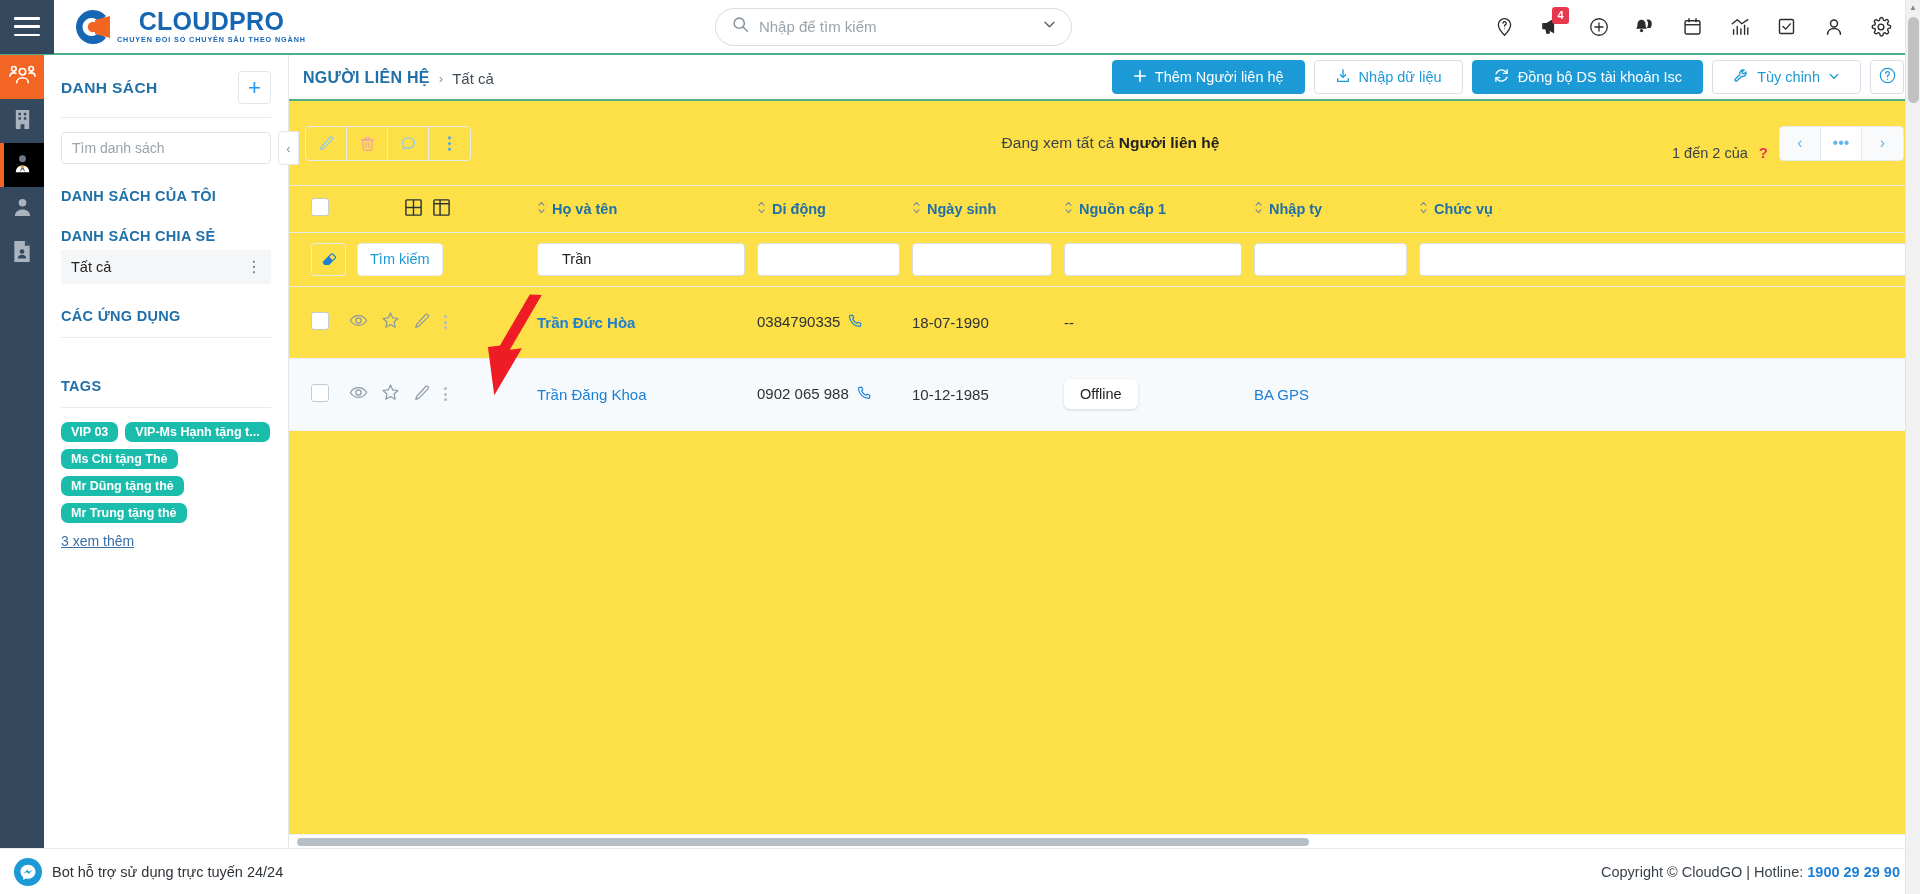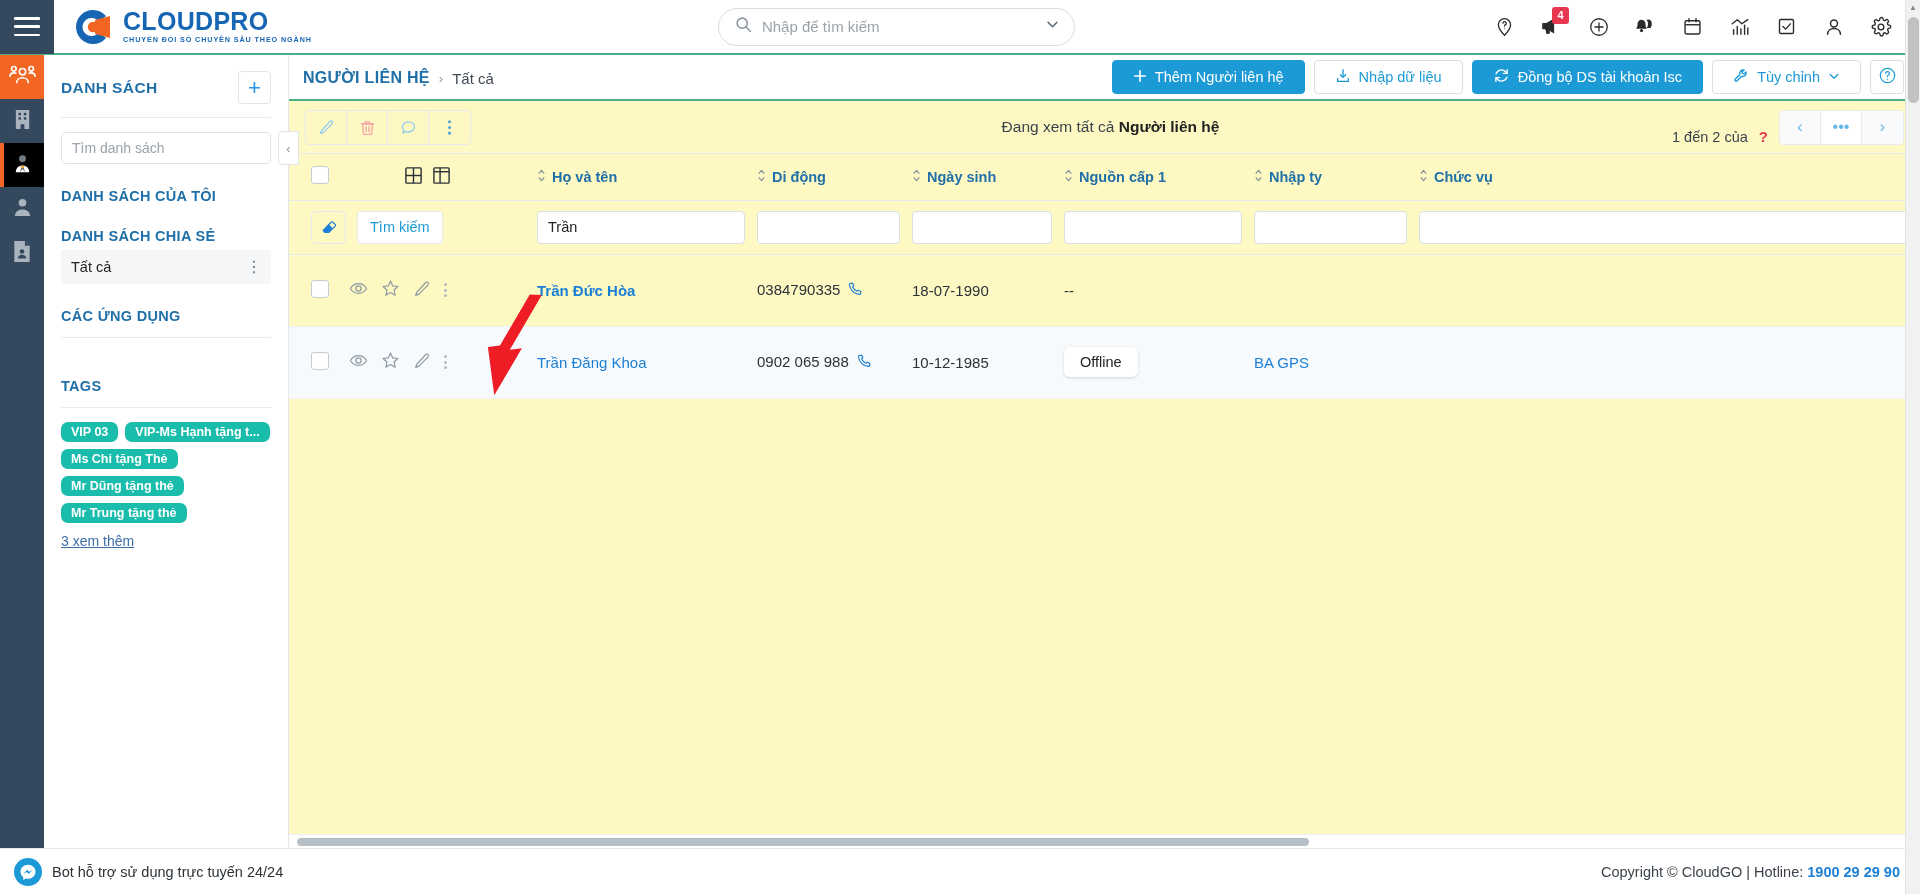--- a/index.html
+++ b/index.html
@@ -10,21 +10,21 @@
     -webkit-font-smoothing: antialiased;
   }
   .app { position: relative; width: 1920px; height: 894px; display: flex; flex-direction: column; }
 
   
   .topbar { height: 55px; display: flex; align-items: center; background:#fff; flex: 0 0 55px;
             border-bottom: 2px solid #4caf87; position: relative; z-index: 5;}
   .burger-cell { width: 54px; height: 55px; background:#34495e; display:flex; align-items:center; justify-content:center; flex:0 0 54px; cursor:pointer;}
   .burger { width: 26px; height: 19px; display:flex; flex-direction:column; justify-content:space-between; }
   .burger span { display:block; height:2.5px; background:#fff; border-radius:1px; }
-  .logo-wrap { display:flex; align-items:center; padding-left: 18px; gap: 9px; flex:0 0 auto; }
+  .logo-wrap { display:flex; align-items:center; padding-left: 18px; gap: 3px; flex:0 0 auto;text-align:center; }
   .logo-mark { width: 42px; height: 42px; position: relative; }
   .logo-text { line-height: 1; }
   .logo-title { font-size: 25px; font-weight: 800; color:#1666b4; letter-spacing:.3px; }
   .logo-sub { font-size: 7.2px; font-weight:700; color:#1666b4; letter-spacing: .9px; margin-top:2px;}
   .search-area { flex: 1; display:flex; justify-content:center; }
   .search-box { width: 357px; height: 38px; border:1px solid #d7dde3; border-radius:19px;
                 display:flex; align-items:center; padding: 0 14px 0 16px; background:#fff; gap:10px; }
   .search-box input { border:none; outline:none; flex:1; font-size:15px; color:#333; font-family:inherit; background:transparent;}
   .search-box input::placeholder { color:#9aa3ab; }
   .topicons { display:flex; align-items:center; gap:0px; padding-right: 16px;}
@@ -60,21 +60,21 @@
   .tags-wrap { display:flex; flex-wrap:wrap; gap:7px; margin-top:13px; }
   .tag { background:#1abcac; color:#fff; font-size:12.5px; font-weight:700; border-radius:7px; padding:3px 10px; white-space:nowrap; cursor:pointer;}
   .more-link { font-size:14px; color:#3a6ea5; text-decoration:underline; margin-top:10px; display:inline-block; cursor:pointer;}
 
   
   .collapse-handle { position:absolute; right:-11px; top: 76px; width: 21px; height: 34px; background:#fff;
                      border:1px solid #e0e5e9; border-radius: 4px 0 0 4px; display:flex; align-items:center; justify-content:center;
                      color:#8a949d; font-size:13px; cursor:pointer; z-index: 4;}
 
   
-  .main { flex:1; display:flex; flex-direction:column; min-width:0; background:#fef9c3; position:relative;}
+  .main { flex:1; display:flex; flex-direction:column; min-width:0; background:#fde047; position:relative;gap:16px;}
   .actionbar { height: 46px; display:flex; align-items:center; justify-content:flex-end; gap:9px; padding: 0 16px 0 0;
                border-bottom: 2px solid #4caf87; background:#fff; flex:0 0 46px; }
   .breadcrumb { position:absolute; left: 0; top: 0; height: 46px; display:flex; align-items:center; gap:9px; padding-left: 14px;
                 font-size: 15px; color:#1f6fa8; }
   .bc-main { font-weight:700; letter-spacing:.3px; font-size: 16px;}
   .bc-sep { color:#8a949d; font-size:13px;}
   .bc-sub { color:#3f4a54; }
   .btn { height:34px; border-radius:4px; display:inline-flex; align-items:center; gap:8px; padding: 0 20px;
          font-size:14.5px; cursor:pointer; white-space:nowrap; font-family:inherit;}
   .btn-primary { background:#1c9ad6; color:#fff; border:1px solid #1c9ad6; }
@@ -96,21 +96,21 @@
   .pg-btn:last-child { border-right:none; }
 
   
   .table-wrap { flex:1; overflow:hidden; position:relative; border-top:1px solid #e6eaed;}
   table.grid { width: 1920px; border-collapse: collapse; table-layout: fixed;}
   table.grid th, table.grid td { text-align:left; vertical-align:middle; }
   .th-row th { height: 46px; border-bottom:1px solid #e6eaed; font-weight:700; font-size:14.5px; color:#1f6fa8; padding:0 6px;}
   .sortable { display:inline-flex; align-items:center; gap:6px; cursor:pointer;}
   .chk { width:18px; height:18px; border:1px solid #c4ccd3; border-radius:3px; display:inline-block; background:#fff; cursor:pointer;}
   .filter-row td { height: 54px; border-bottom:1px solid #e6eaed; padding: 0 6px;}
-  .f-input { width: 100%; height: 33px; border:1px solid #d9dfe4; border-radius:4px; padding: 0 10px; font-size:14.5px;
+  .f-input { width: 100%; height: 33px; border:1px solid #d9dfe4; border-radius:4px; padding: 0 24px; font-size:14.5px;
              outline:none; font-family:inherit; color:#222;}
   .erase-btn { width:35px; height:33px; border:1px solid #e6eaed; border-radius:4px; display:flex; align-items:center; justify-content:center; cursor:pointer;}
   .searchlink { color:#1c9ad6; font-size:14.5px; padding: 0 12px; height:33px; display:inline-flex; align-items:center;
                 border:1px solid #e6eaed; border-radius:4px; margin-left:8px; cursor:pointer; background:#fff;}
   .data-row td { height: 72px; border-bottom:1px solid #eef1f3; padding:0 6px; font-size:15px; color:#2b3238;}
   .data-row.alt td { background:#f7fafc; }
   .rowicons { display:flex; align-items:center; gap:13px; color:#8d99a3; }
   .rowicons .dot3 { display:flex; flex-direction:column; gap:2.5px; }
   .rowicons .dot3 i { width:3px; height:3px; border-radius:50%; background:#b2bcc4; display:block;}
   .name-link { color:#1c7fd6; font-weight:700; font-size:15px; cursor:pointer;}

